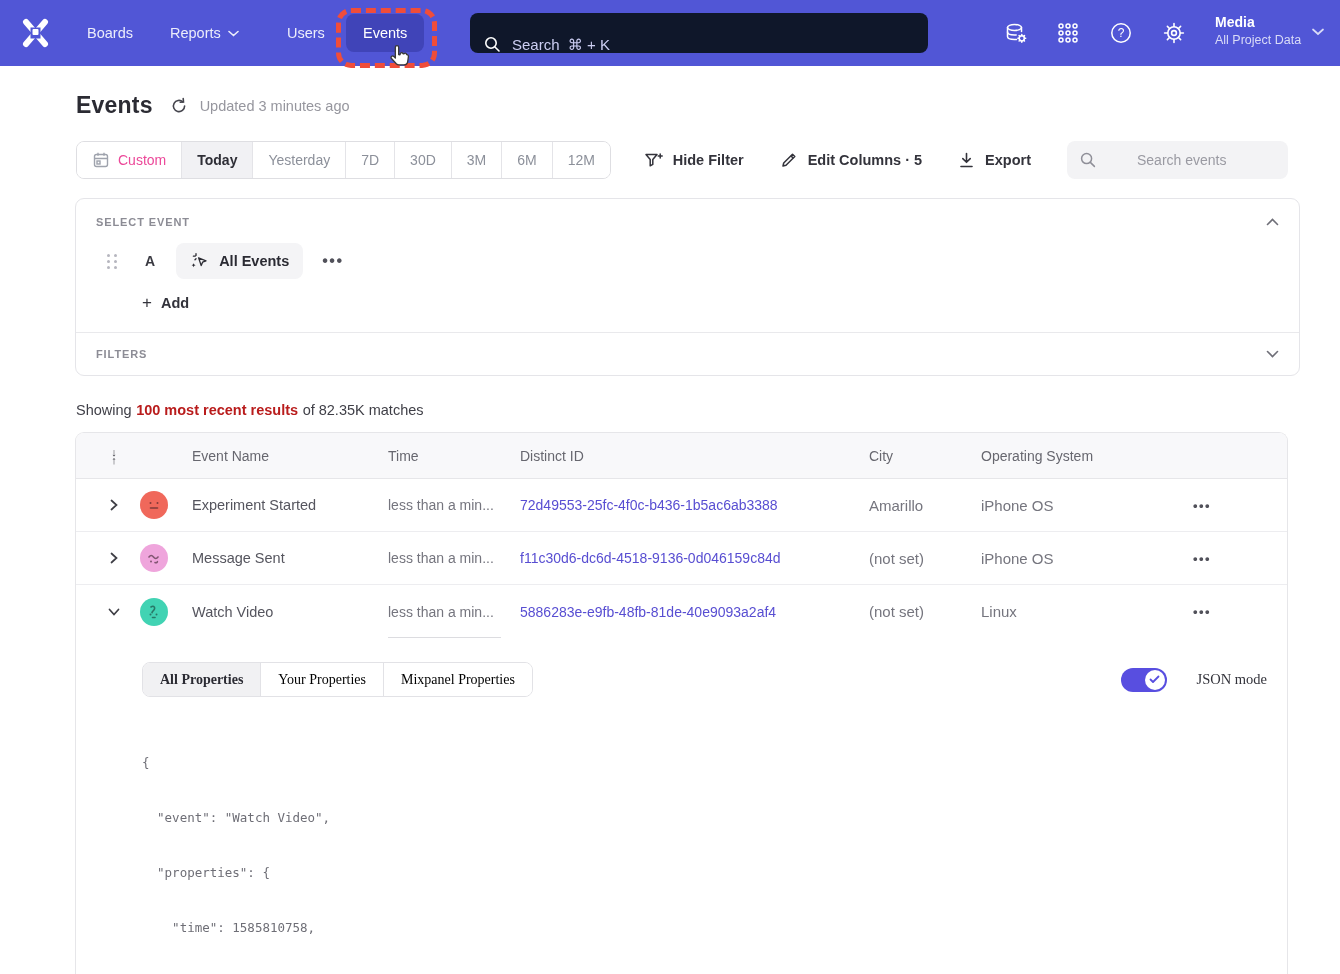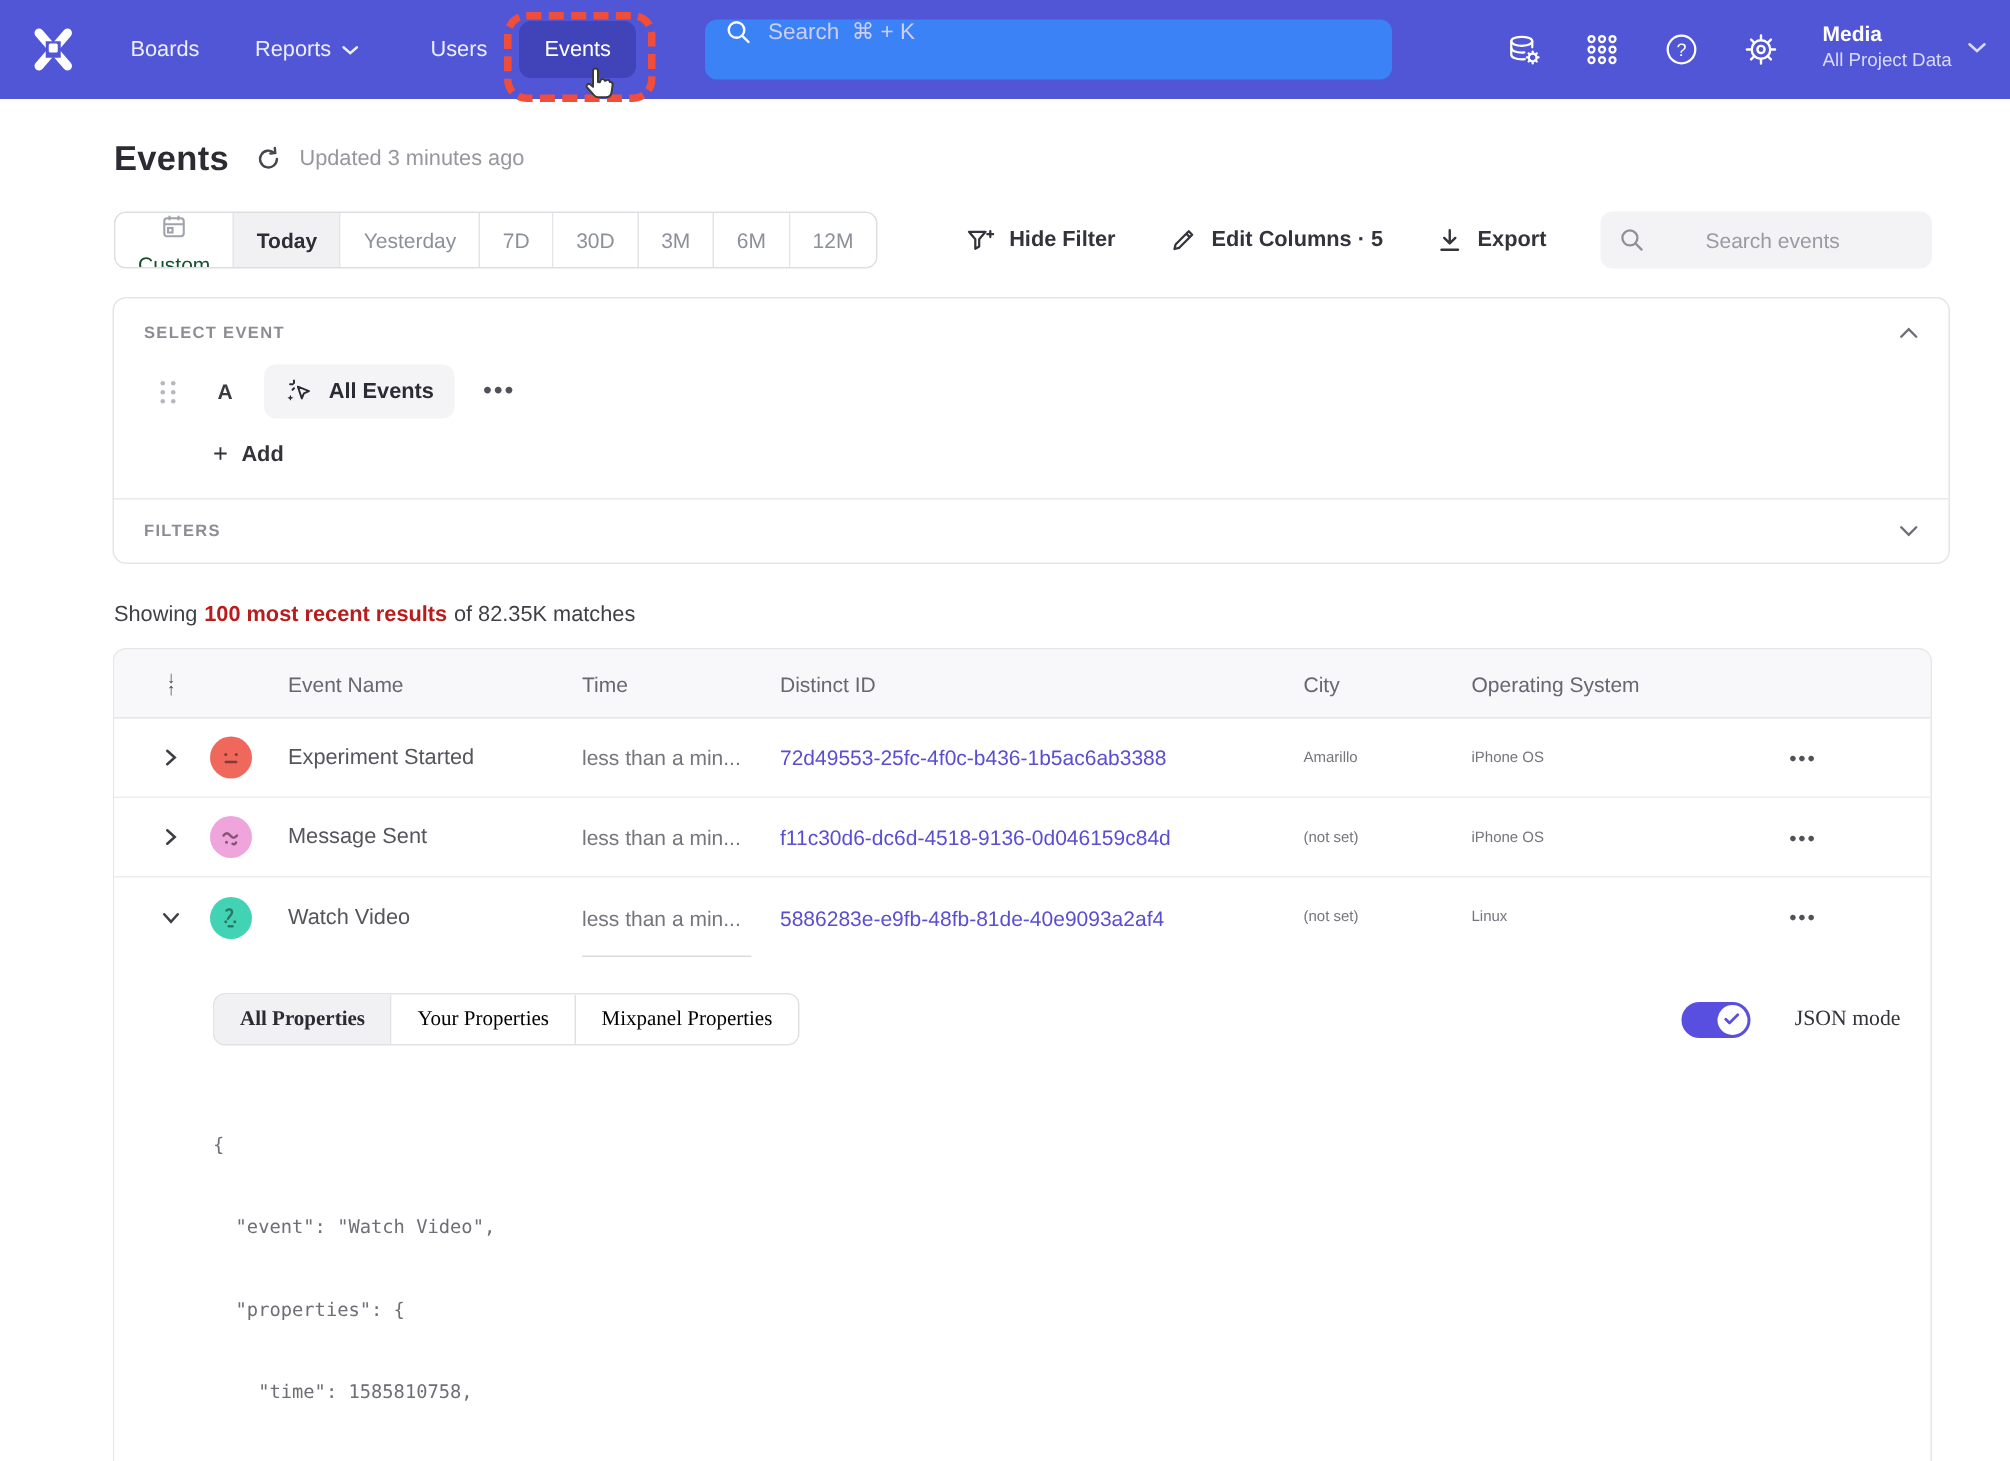--- a/index.html
+++ b/index.html
@@ -11,21 +11,21 @@
   .nav-left-item { position:absolute; top:0; height:66px; display:flex; align-items:center;
     color:#ecedfb; font-size:14.5px; font-weight:500; cursor:pointer; gap:7px; }
   .logo { position:absolute; left:19px; top:17px; }
   .nav-events-btn { position:absolute; left:346px; top:14px; height:38px; padding:0 17px;
     display:flex; align-items:center; background:#4044b8; border-radius:8px;
     color:#fff; font-size:14.5px; font-weight:500; }
   .annotation-box { position:absolute; left:336px; top:8px; width:101px; height:60px;
     border:5px dashed #f04d3a; border-radius:15px; z-index:6; pointer-events:none; }
   .hand-cursor { position:absolute; left:387px; top:44px; z-index:7; }
   .nav-search { position:absolute; left:470px; top:13px; width:458px; height:40px;
-    background:#3b82f6; border-radius:8px; display:flex; align-items:flex-start; padding:0 14px; gap:11px; }
+    background:#0f172a; border-radius:8px; display:flex; align-items:flex-end; padding:0 14px; gap:11px; }
   .nav-search input { flex:1; background:transparent; border:none; outline:none;
     color:#fff; font-size:15px; font-family:"Liberation Sans",sans-serif; }
   .nav-search input::placeholder { color:#cccef2; }
   .nav-iconbtn { position:absolute; top:21px; width:24px; height:24px; display:flex;
     align-items:center; justify-content:center; cursor:pointer; }
   .project-switcher { position:absolute; left:1215px; top:13px; width:118px; cursor:pointer; }
   .project-name { color:#fff; font-size:14px; font-weight:700; line-height:19px; }
   .project-scope { color:#d9dbf7; font-size:12.5px; line-height:17px; white-space:nowrap; }
   .project-chev { position:absolute; left:1312px; top:28px; }
 
@@ -33,21 +33,21 @@
   .title-row { display:flex; align-items:center; margin:26px 52px 0 76px; gap:17px; }
   .page-title { font-size:23px; font-weight:700; color:#2b2b33; letter-spacing:.2px; }
   .updated { color:#96969e; font-size:14.5px; margin-left:-5px; }
 
   
   .toolbar { display:flex; justify-content:space-between; align-items:center; margin:22px 52px 0 76px; }
   .seg-group { display:flex; border:1px solid #dedee2; border-radius:8px; overflow:hidden; height:38px; }
   .seg { display:flex; align-items:center; gap:8px; padding:0 15px; font-size:14px;
     color:#8c909a; border-right:1px solid #e4e4e8; cursor:pointer; background:#fff; white-space:nowrap; }
   .seg:last-child { border-right:none; }
-  .seg.muted { color:#14532d;flex-direction:column; }
+  .seg.muted { color:#ec4899; }
   .seg.active { background:#f1f1f4; color:#2e2e36; font-weight:700; }
   .tool-right { display:flex; align-items:center; gap:36px; }
   .tool-btn { display:flex; align-items:center; gap:10px; font-size:14.5px; font-weight:600;
     color:#33333b; cursor:pointer; white-space:nowrap; }
   .search-events { display:flex; align-items:center; gap:9px; width:221px; height:38px;
     background:#f3f3f5; border-radius:8px; padding:0 13px; }
   .search-events input { flex:1; min-width:0; background:transparent; border:none; outline:none;
     font-size:14px; color:#3c3c44; font-family:"Liberation Sans",sans-serif;margin-left:32px; }
   .search-events input::placeholder { color:#9a9aa2; }
 
@@ -77,21 +77,21 @@
     border-radius:9px 9px 0 0; overflow:hidden; }
   .tgrid { display:grid; grid-template-columns:36px 60px 196px 132px 349px 112px 212px 1fr;
     align-items:center; padding-left:20px; }
   .thead { height:46px; background:#f8f8fa; border-bottom:1px solid #e6e6e9;
     color:#67676f; font-size:14px; font-weight:500; }
   .trow { height:53px; border-bottom:1px solid #ededf0; position:relative; }
   .trow.expanded { border-bottom:none; }
   .cell-name { font-size:14.5px; color:#55555e; }
   .cell-time { font-size:14px; color:#75757e; }
   .cell-id { font-size:14px; color:#584ed2; cursor:pointer; }
-  .cell-dim { font-size:10px; color:#75757e; }
+  .cell-dim { font-size:15px; color:#75757e; }
   .expander { width:36px; display:flex; justify-content:center; cursor:pointer; }
   .avatar { width:28px; height:28px; border-radius:50%; display:flex; align-items:center;
     justify-content:center; margin-left:8px; }
   .collapse-all { display:flex; flex-direction:column; align-items:center; line-height:8px;
     font-size:11px; color:#3e3e45; cursor:pointer; }
   .time-underline { position:absolute; left:312px; bottom:0; width:113px; height:1px; background:#dcdce0; }
 
   
   .detail { padding:24px 20px 0 66px; }
   .detail-head { display:flex; justify-content:space-between; align-items:center;font-family:Liberation Serif, serif; }

